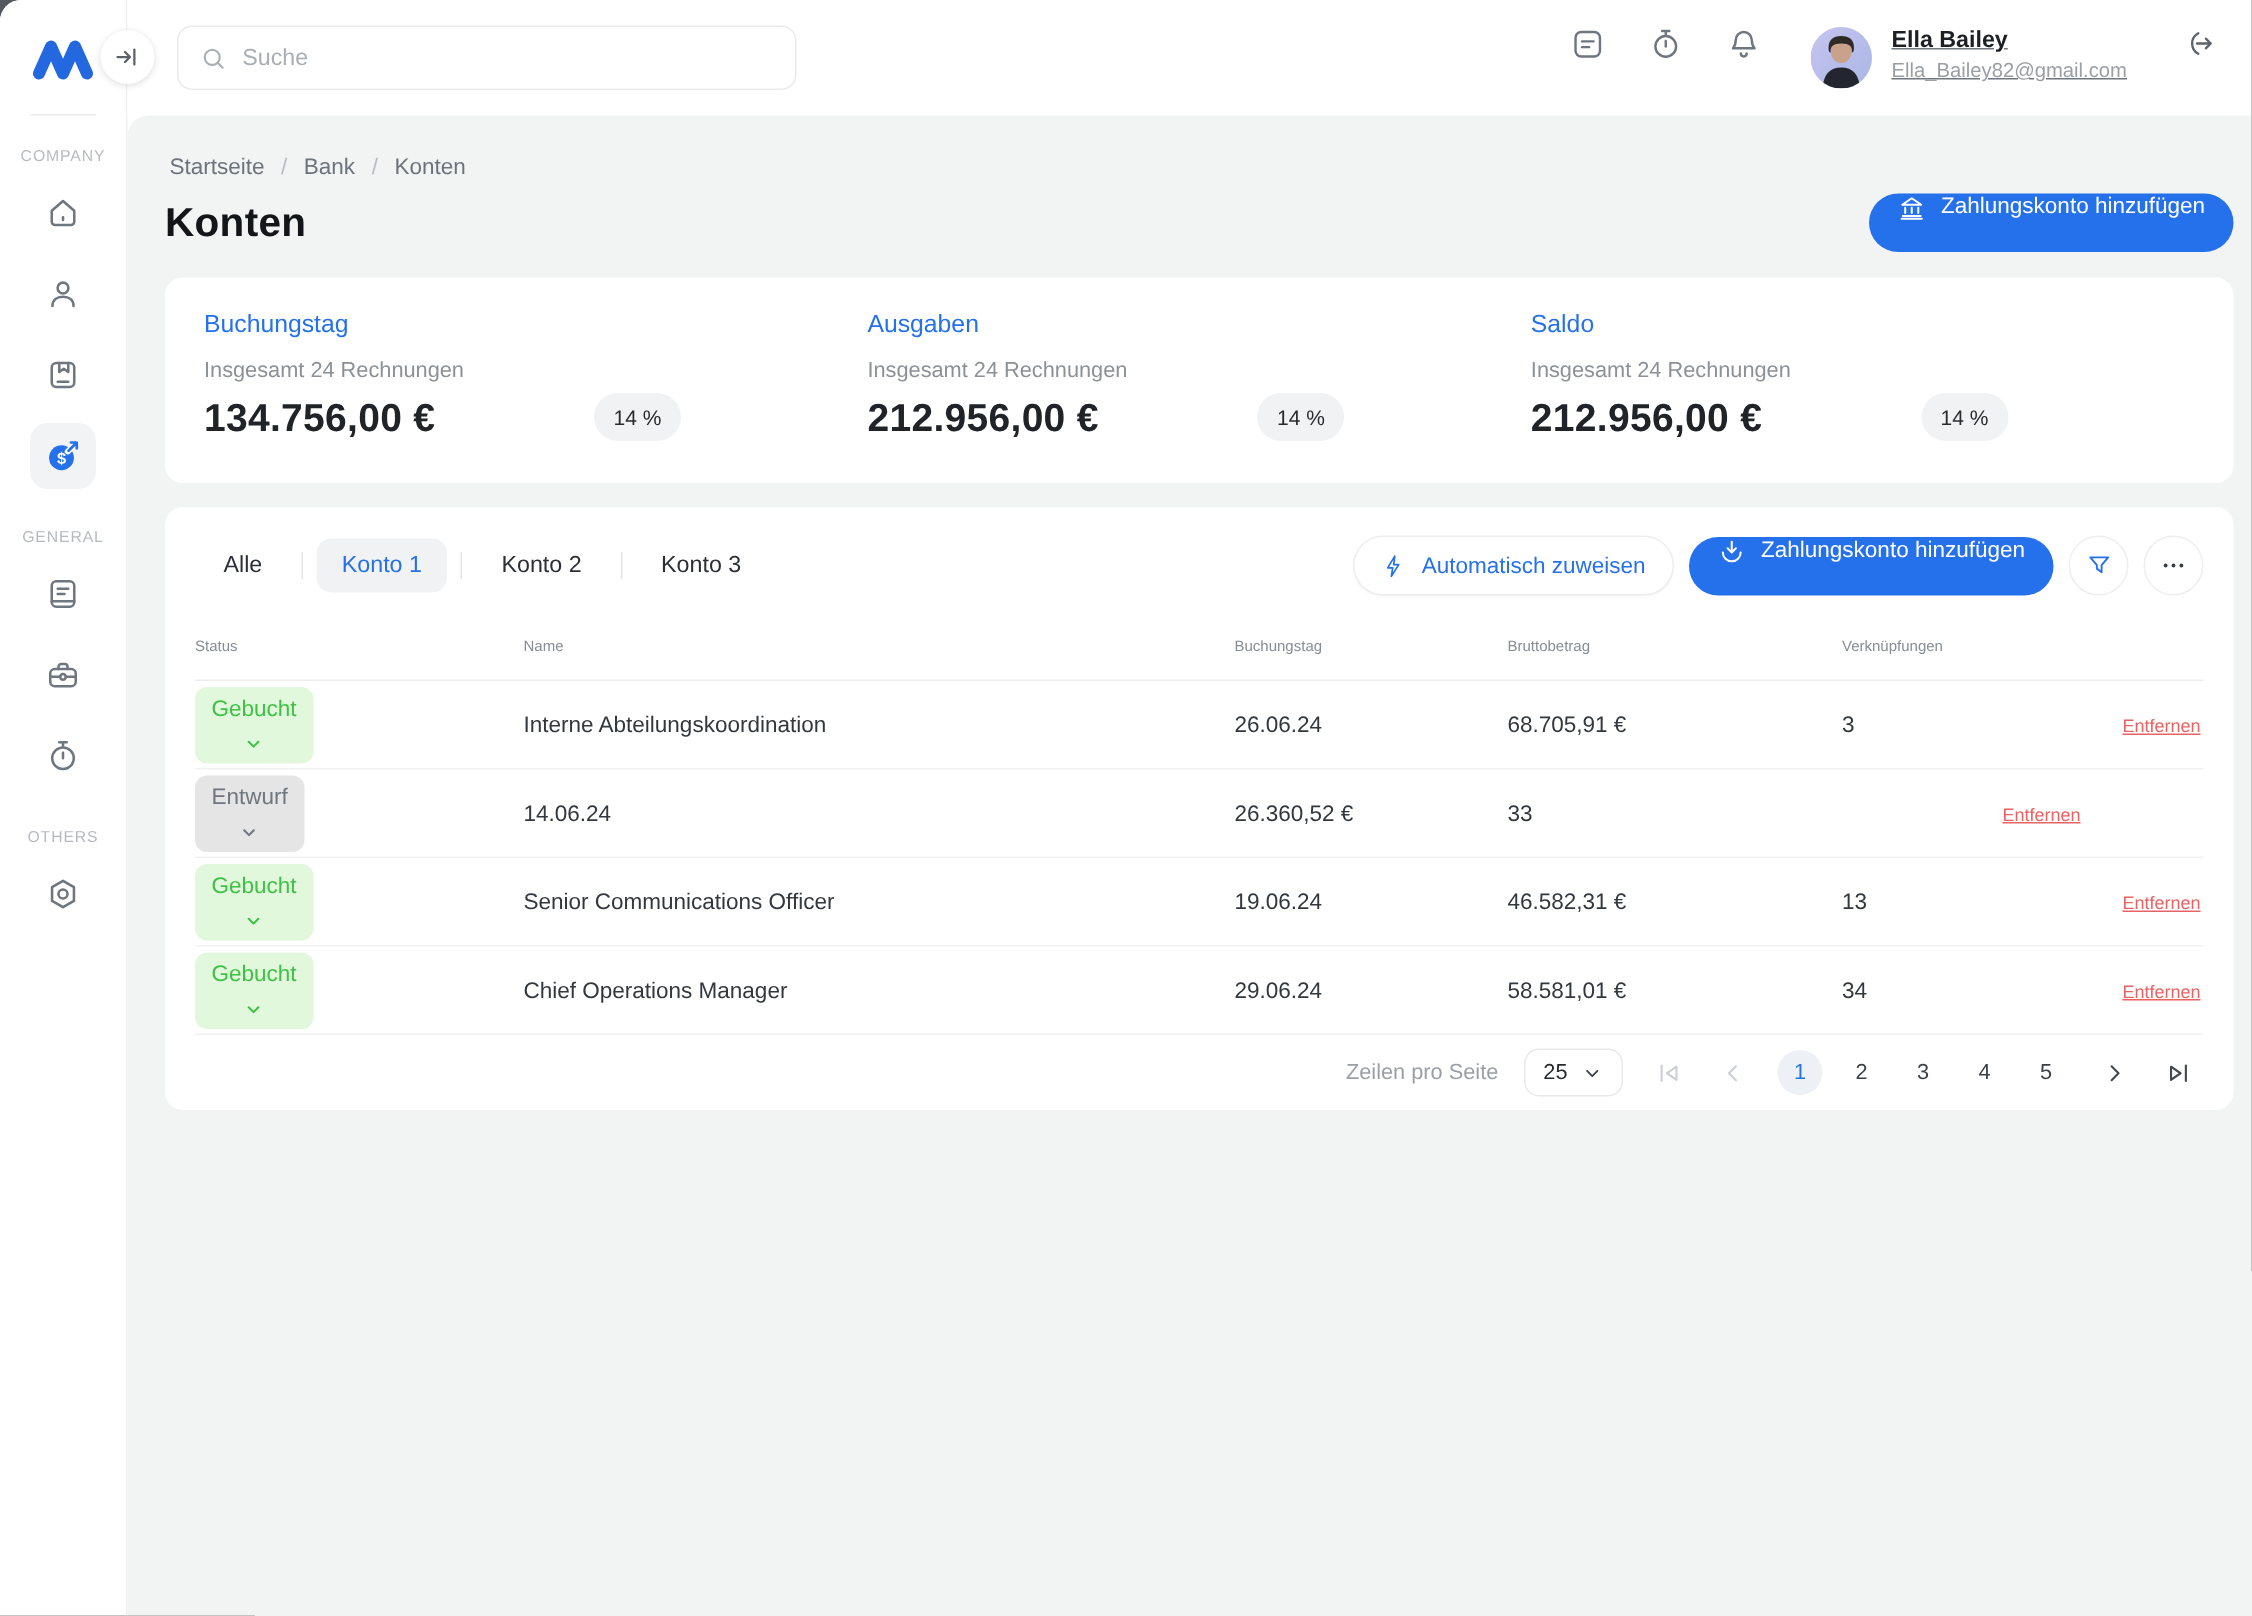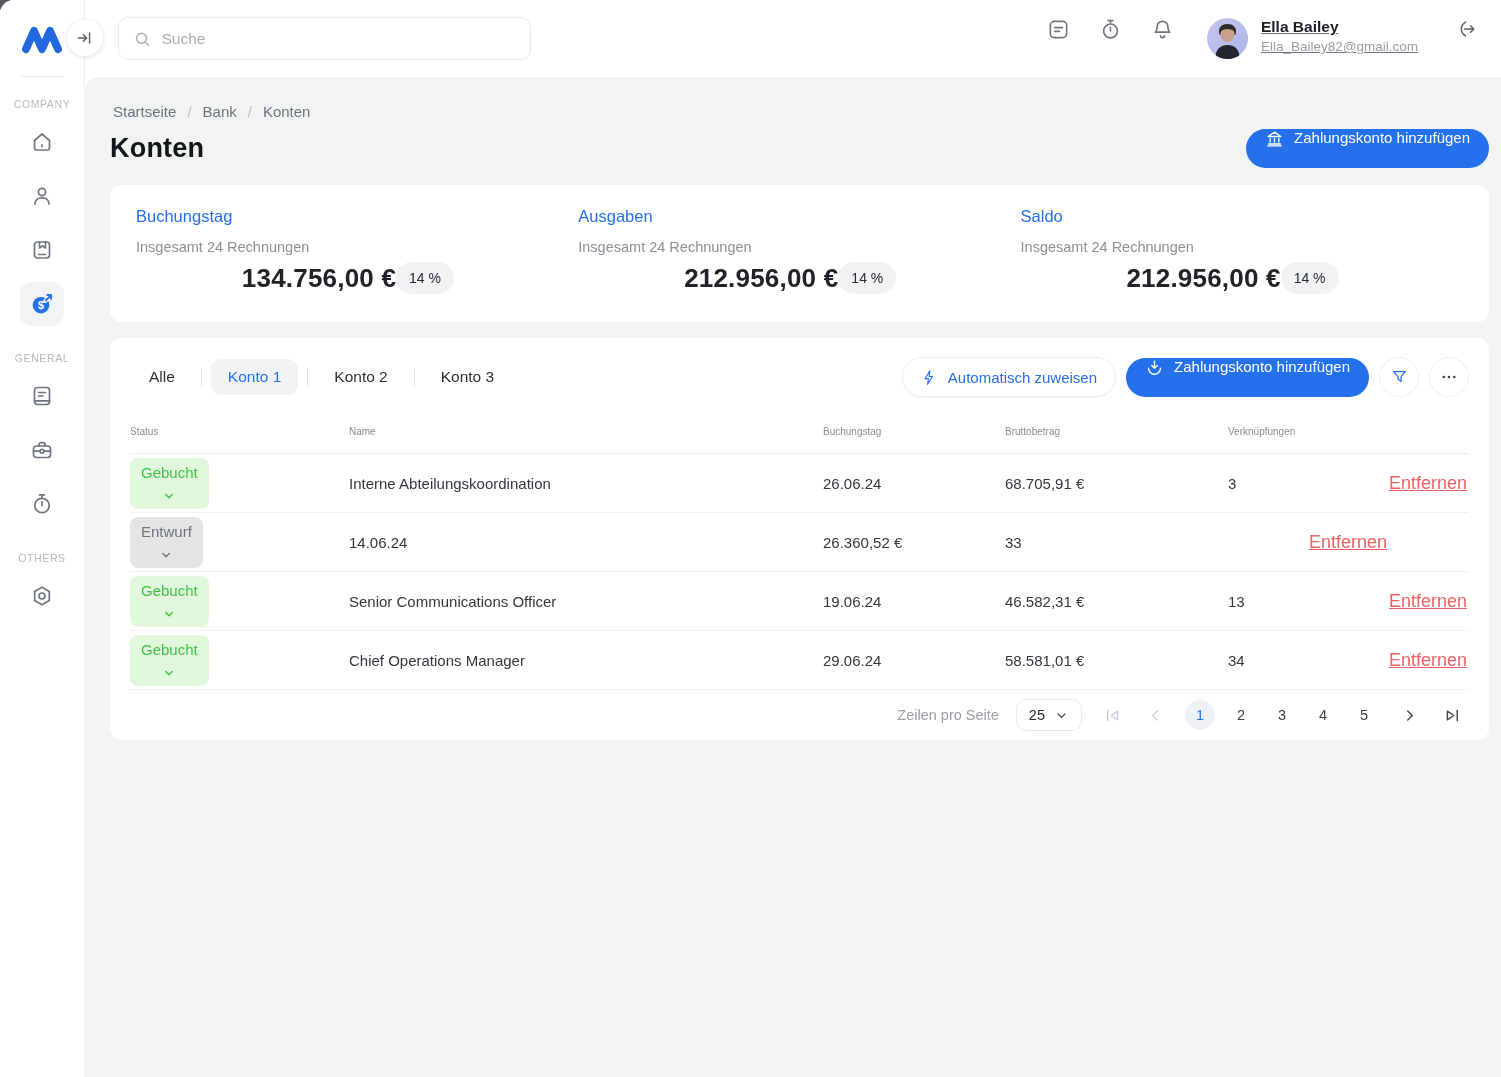--- a/index.html
+++ b/index.html
@@ -35,40 +35,40 @@
   .crumb-sep { color:#b9bdc3; }
   .title-row { display:flex; align-items:center; justify-content:space-between; margin-top:9px; }
   .page-title { font-size:27px; font-weight:700; color:#131619; letter-spacing:.2px; }
   .btn-primary { background:#2570eb; color:#fff; border:none; border-radius:20px; height:39px; padding:0 19px; font-size:15px; display:inline-flex; align-items:flex-start; gap:10px; cursor:pointer; font-family:"Liberation Sans",sans-serif; }
 
   
   .stats-card { background:#fff; border-radius:12px; margin-top:17px; padding:22px 26px 28px; display:flex; }
   .stat { width:33.33%; }
   .stat-label { color:#2570eb; font-size:16.5px; font-weight:500; }
   .stat-sub { margin-top:13px; color:#8c9198; font-size:14.5px; }
-  .stat-value-row { margin-top:7px; display:flex; align-items:center; justify-content:flex-end; width:318px; }
+  .stat-value-row { margin-top:7px; display:flex; align-items:center; justify-content:space-between; width:318px; }
   .stat-value { font-size:26px; font-weight:600; color:#202428; letter-spacing:.2px; }
   .pct-badge { background:#f1f2f3; border-radius:16px; padding:8px 13px; font-size:14px; color:#272b30; }
 
   
   .table-card { background:#fff; border-radius:12px; margin-top:16px; padding:15px 20px 0; }
   .tabs-row { display:flex; align-items:center; padding:4px 0 13px 2px; }
   .tab { font-size:15.5px; color:#2c3036; padding:9px 17px; border-radius:10px; cursor:pointer; }
   .tab.active { background:#f1f2f4; color:#2570eb; }
   .tab-divider { width:1px; height:18px; background:#e3e5e8; margin:0 9px; }
   .actions { margin-left:auto; display:flex; align-items:center; gap:10px; }
   .btn-secondary { background:#fff; border:1px solid #ebedef; box-shadow:0 1px 2px rgba(0,0,0,.04); color:#2570eb; border-radius:20px; height:40px; padding:0 18px; font-size:15px; display:inline-flex; align-items:center; gap:10px; cursor:pointer; font-family:"Liberation Sans",sans-serif; }
   .icon-btn { width:40px; height:40px; border-radius:50%; border:1px solid #eceef0; background:#fff; display:flex; align-items:center; justify-content:center; color:#2570eb; cursor:pointer; }
   .icon-btn.more { color:#3a3f45; }
 
   .thead, .trow { display:grid; grid-template-columns:219px 474px 182px 223px 161px 1fr; align-items:center; }
   .thead { height:44px; color:#878d95; font-size:10px; border-bottom:1px solid #ededee; }
   .trow { height:59px; border-bottom:1px solid #f1f1f2; font-size:15px; color:#33383e; }
   .cell-action { text-align:right; padding-right:2px; }
-  .remove-link { color:#e86363; text-decoration:underline; font-size:18px; cursor:pointer; }
+  .remove-link { color:#e86363; text-decoration:underline; font-size:12px; cursor:pointer; }
   .status-badge { display:inline-flex; align-items:center; gap:8px; border-radius:8px; padding:6px 11px; font-size:15px; cursor:pointer;flex-direction:column; }
   .status-success { background:#e1f8dd; color:#3fc244; }
   .status-draft { background:#e5e5e5; color:#70767e; }
 
   
   .pagination-row { display:flex; align-items:center; justify-content:flex-end; height:50px; gap:17px; color:#9ba0a7; font-size:14.5px; padding-right:4px; }
   .rpp-select { display:flex; align-items:center; gap:9px; border:1px solid #e7e9eb; border-radius:10px; padding:7px 12px; color:#272b30; cursor:pointer; }
   .pages { display:flex; align-items:center; gap:11px; }
   .page-btn { width:30px; height:30px; border-radius:50%; display:flex; align-items:center; justify-content:center; color:#3c4147; cursor:pointer; }
   .page-btn.active { background:#edf1f6; color:#2570eb; }

